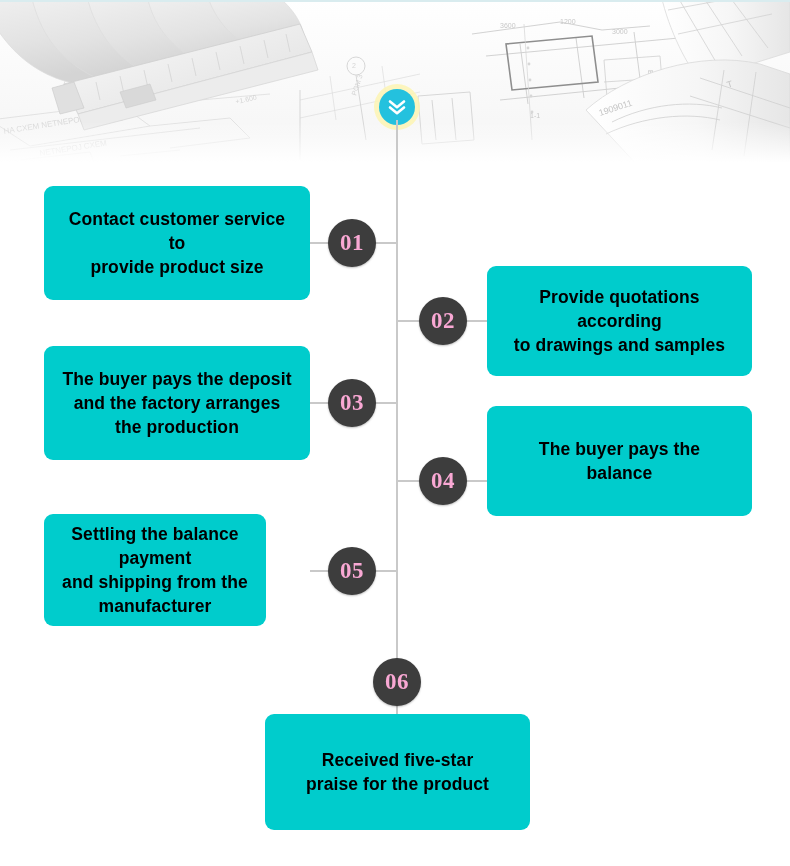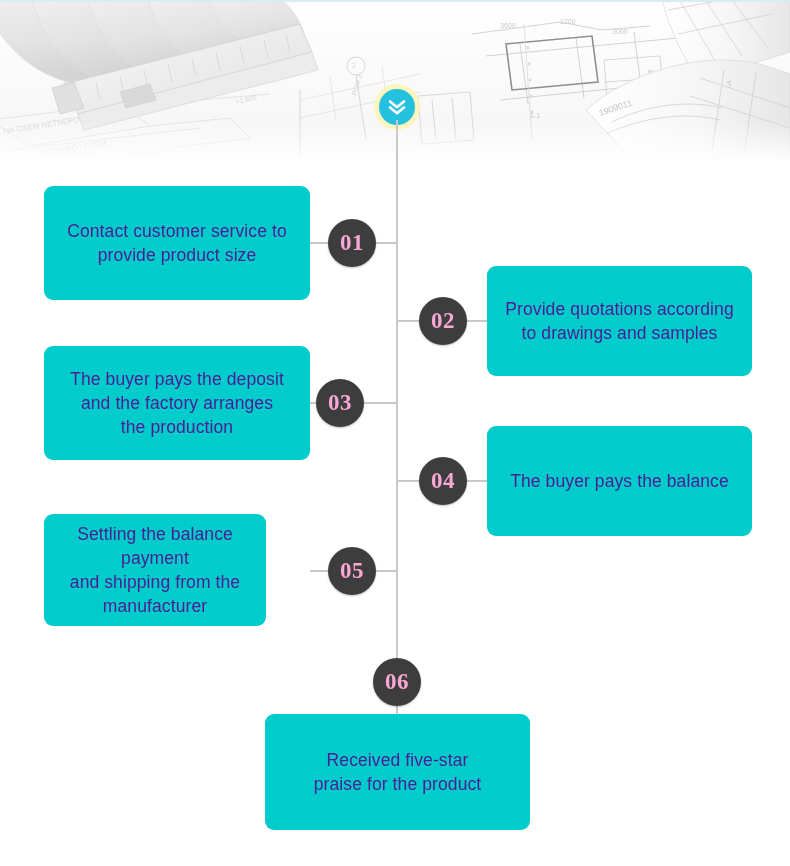--- a/index.html
+++ b/index.html
@@ -102,25 +102,25 @@
     position: absolute;
     border-radius: 9px;
     background: #00cccc;
     box-sizing: border-box;
     display: flex;
     align-items: center;
     justify-content: center;
     padding: 10px 18px;
   }
   .card-text {
-    color: #4c1d95;
+    color: #000000;
     font-size: 17.5px;
     line-height: 1.38;
     text-align: center;
-    font-weight: 400;
+    font-weight: 700;
     letter-spacing: .1px;
     white-space: pre-line;
   }
 
   .connector {
     position: absolute;
     height: 2px;
     background: #c9c9c9;
   }
 
@@ -337,27 +337,27 @@
     </div>
   </div>
 
   <div class="step">
     <div class="card" style="left:44px; top:346px; width:266px; height:114px;">
       <div class="card-text">The buyer pays the deposit
 and the factory arranges
 the production</div>
     </div>
     <div class="connector" style="left:310px; top:402px; width:88px;"></div>
-    <div class="badge" style="left:316px; top:379px;">
+    <div class="badge" style="left:328px; top:379px;">
       <span>03</span>
     </div>
   </div>
 
   <div class="step">
-    <div class="card" style="left:487px; top:426px; width:265px; height:110px;">
+    <div class="card" style="left:487px; top:406px; width:265px; height:110px;">
       <div class="card-text">The buyer pays the balance</div>
     </div>
     <div class="connector" style="left:396px; top:480px; width:91px;"></div>
     <div class="badge" style="left:419px; top:457px;">
       <span>04</span>
     </div>
   </div>
 
   <div class="step">
     <div class="card" style="left:44px; top:514px; width:222px; height:112px;">

